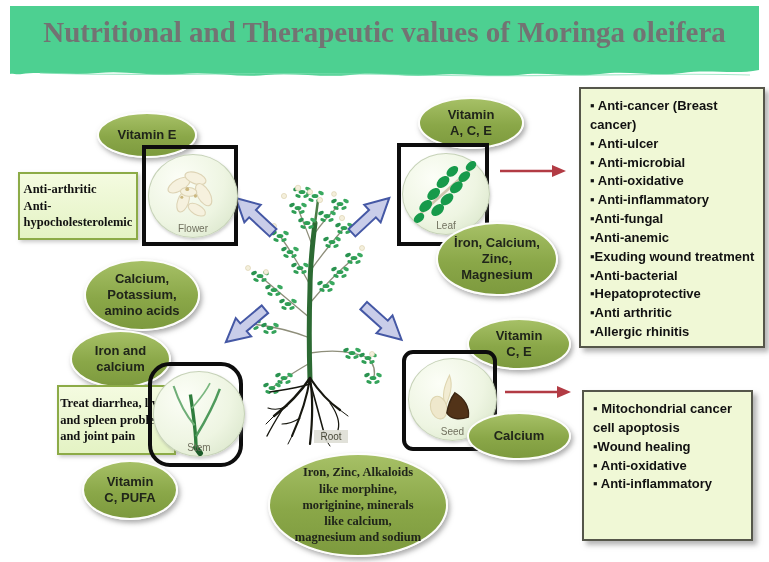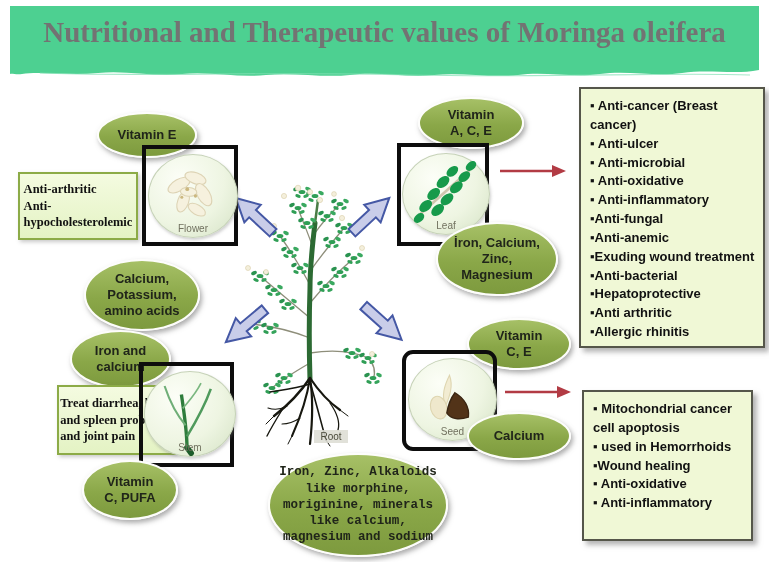--- a/index.html
+++ b/index.html
@@ -11,21 +11,21 @@
   .banner-title{position:absolute;left:10px;top:16px;width:749px;text-align:center;
                 font-family:"Liberation Serif",serif;font-weight:bold;font-size:29px;color:#737373;
                 letter-spacing:0px;}
   .banner-brush{position:absolute;left:10px;top:67px;width:749px;height:13px;}
 
   
   .ell{position:absolute;border-radius:50%;display:flex;align-items:center;justify-content:center;
        text-align:center;background:linear-gradient(180deg,#a6c066 0%,#8aa748 55%,#7d9a3e 100%);
        border:2px solid #fdfdfb;box-shadow:2px 3px 5px rgba(90,90,90,.5);
        color:#20251a;font-weight:bold;font-size:13px;line-height:1.25;white-space:pre-line;}
-  .ell.serif{font-family:Liberation Mono, monospace;font-size:12.5px;line-height:1.3;text-align:center;}
+  .ell.serif{font-family:Liberation Serif, serif;font-size:12.5px;line-height:1.3;text-align:center;}
 
   
   .lbox{position:absolute;background:linear-gradient(180deg,#f4fbe0,#e4f3c4);
         border:2px solid #8cab47;box-shadow:2px 2px 4px rgba(120,120,120,.4);
         display:flex;align-items:center;justify-content:center;text-align:left;
         font-family:"Liberation Serif",serif;font-weight:bold;font-size:12.5px;color:#111;
         line-height:1.35;white-space:pre-line;}
 
   
   .rbox{position:absolute;background:#f0f8d6;border:2px solid #55564a;
@@ -227,21 +227,21 @@
     <div class="li">▪Hepatoprotective</div>
     <div class="li">▪Anti arthritic</div>
     <div class="li">▪Allergic rhinitis</div>
   </div>
 
   <div class="ell" style="left:70px;top:330px;width:97px;height:54px;">Iron and
 calcium</div>
   <div class="lbox" style="left:13px;top:385px;width:115px;height:66px;margin-left:44px;">Treat diarrhea, liver
 and spleen problems,
 and joint pain</div>
-  <div class="frame" style="left:139px;top:362px;width:87px;height:97px;">
+  <div class="frame" style="left:148px;top:362px;width:87px;height:97px;border-radius:22px;">
     <div class="photo" style="left:1px;top:5px;width:84px;height:84px;">
       <svg viewBox="0 0 60 60" style="position:absolute;left:0;top:0;width:84px;height:84px;">
         <path d="M30,54 L33,58" stroke="#1d5c2a" stroke-width="4" fill="none" stroke-linecap="round"></path>
         <path d="M30,54 C30,42 28,30 26,16" stroke="#2e7d3c" stroke-width="2.4" fill="none"></path>
         <path d="M30,46 C36,36 42,26 47,12" stroke="#4f9a5c" stroke-width="1.8" fill="none"></path>
         <path d="M29,38 C22,30 18,22 14,10" stroke="#6fae77" stroke-width="1.5" fill="none"></path>
         <path d="M27,26 C32,20 36,16 40,8" stroke="#7ab77f" stroke-width="1.2" fill="none"></path>
       </svg>
       <div class="photo-label">Stem</div>
     </div>
@@ -261,21 +261,20 @@
       <div class="photo-label">Seed</div>
     </div>
   </div>
   <div class="ell" style="left:467px;top:412px;width:100px;height:44px;">Calcium</div>
   <svg class="red-arrow" style="left:503px;top:383px;" viewBox="0 0 70 18">
     <line x1="2" y1="9" x2="55" y2="9" stroke="#b23b44" stroke-width="2.6"></line>
     <polygon points="54,3 68,9 54,15" fill="#b23b44"></polygon>
   </svg>
   <div class="rbox" style="left:582px;top:390px;width:152px;height:133px;">
     <div class="li">▪ Mitochondrial cancer cell apoptosis</div>
-    <div class="li">▪ used in Hemorrhoids</div>
     <div class="li">▪Wound healing</div>
     <div class="li">▪ Anti-oxidative</div>
     <div class="li">▪ Anti-inflammatory</div>
   </div>
 
   <div class="ell serif" style="left:268px;top:453px;width:176px;height:100px;">Iron, Zinc, Alkaloids
 like morphine,
 moriginine, minerals
 like calcium,
 magnesium and sodium</div>

